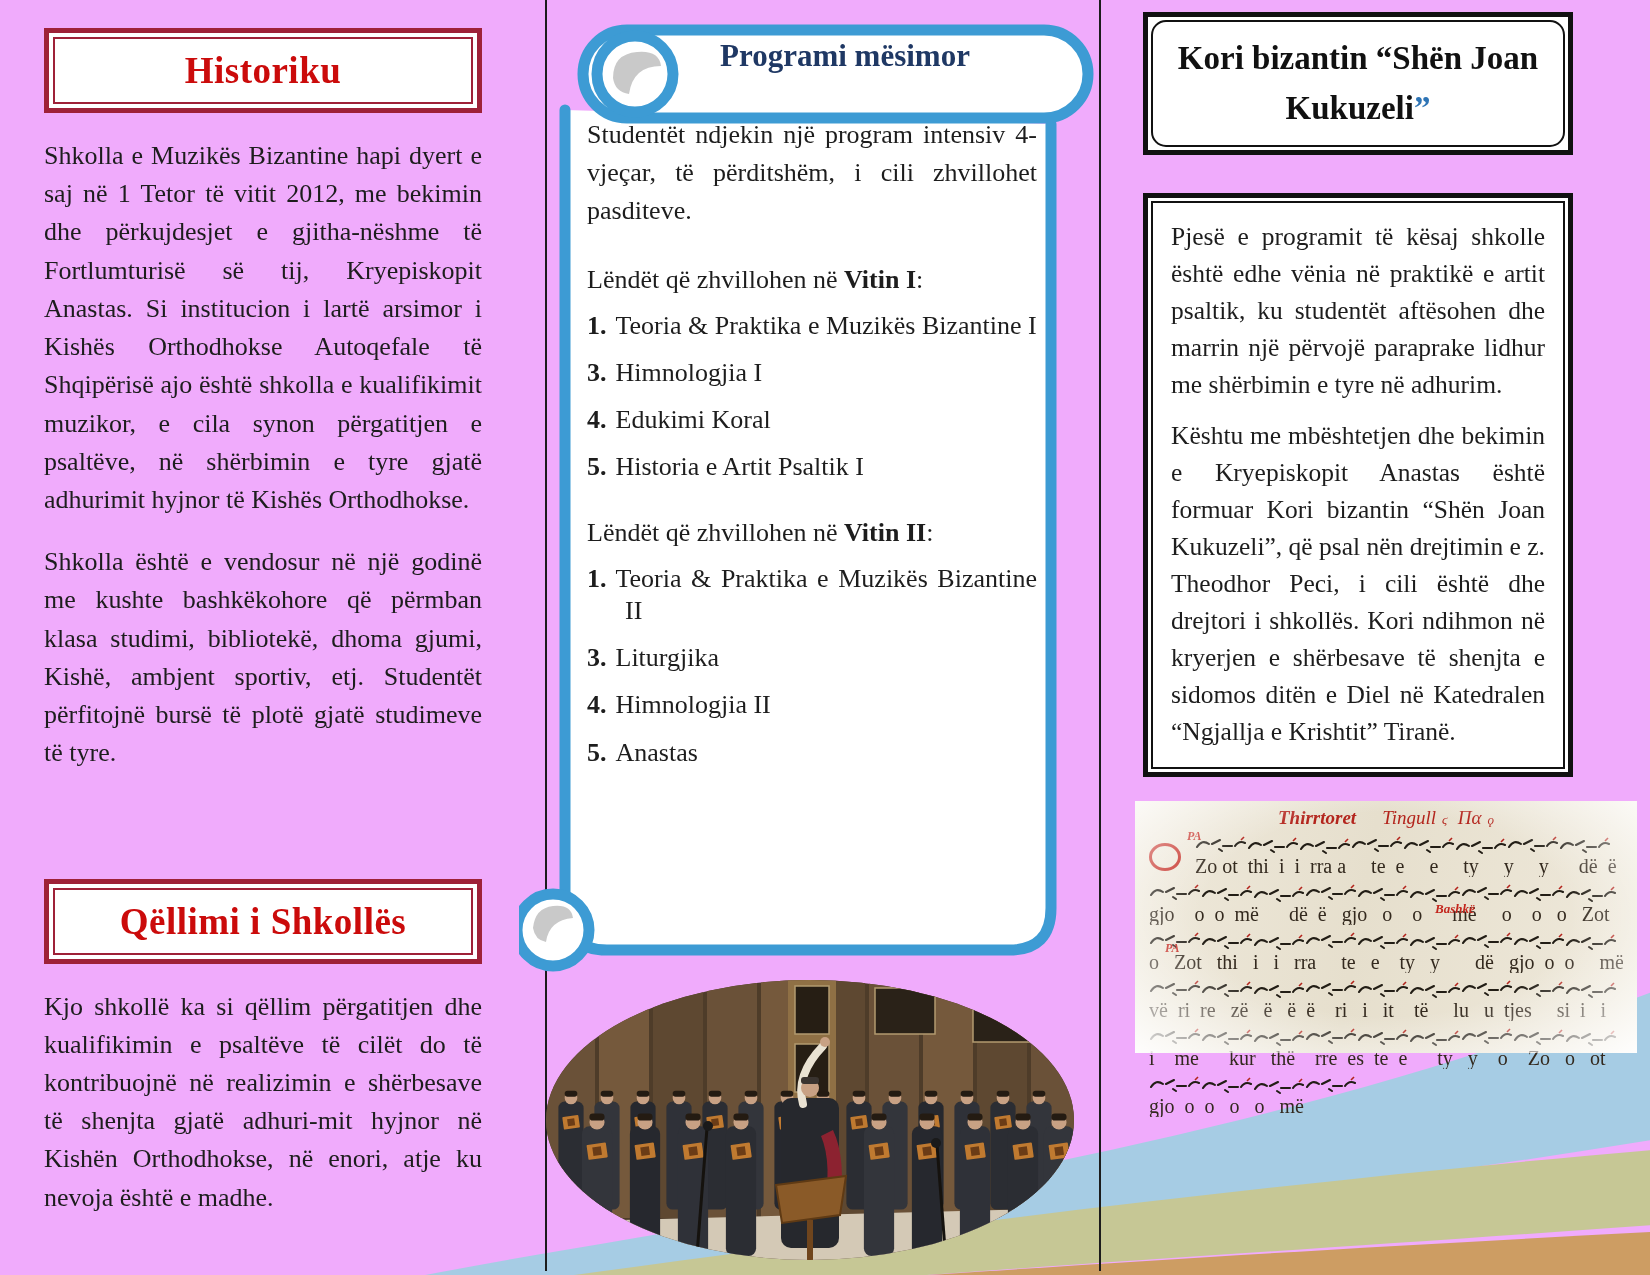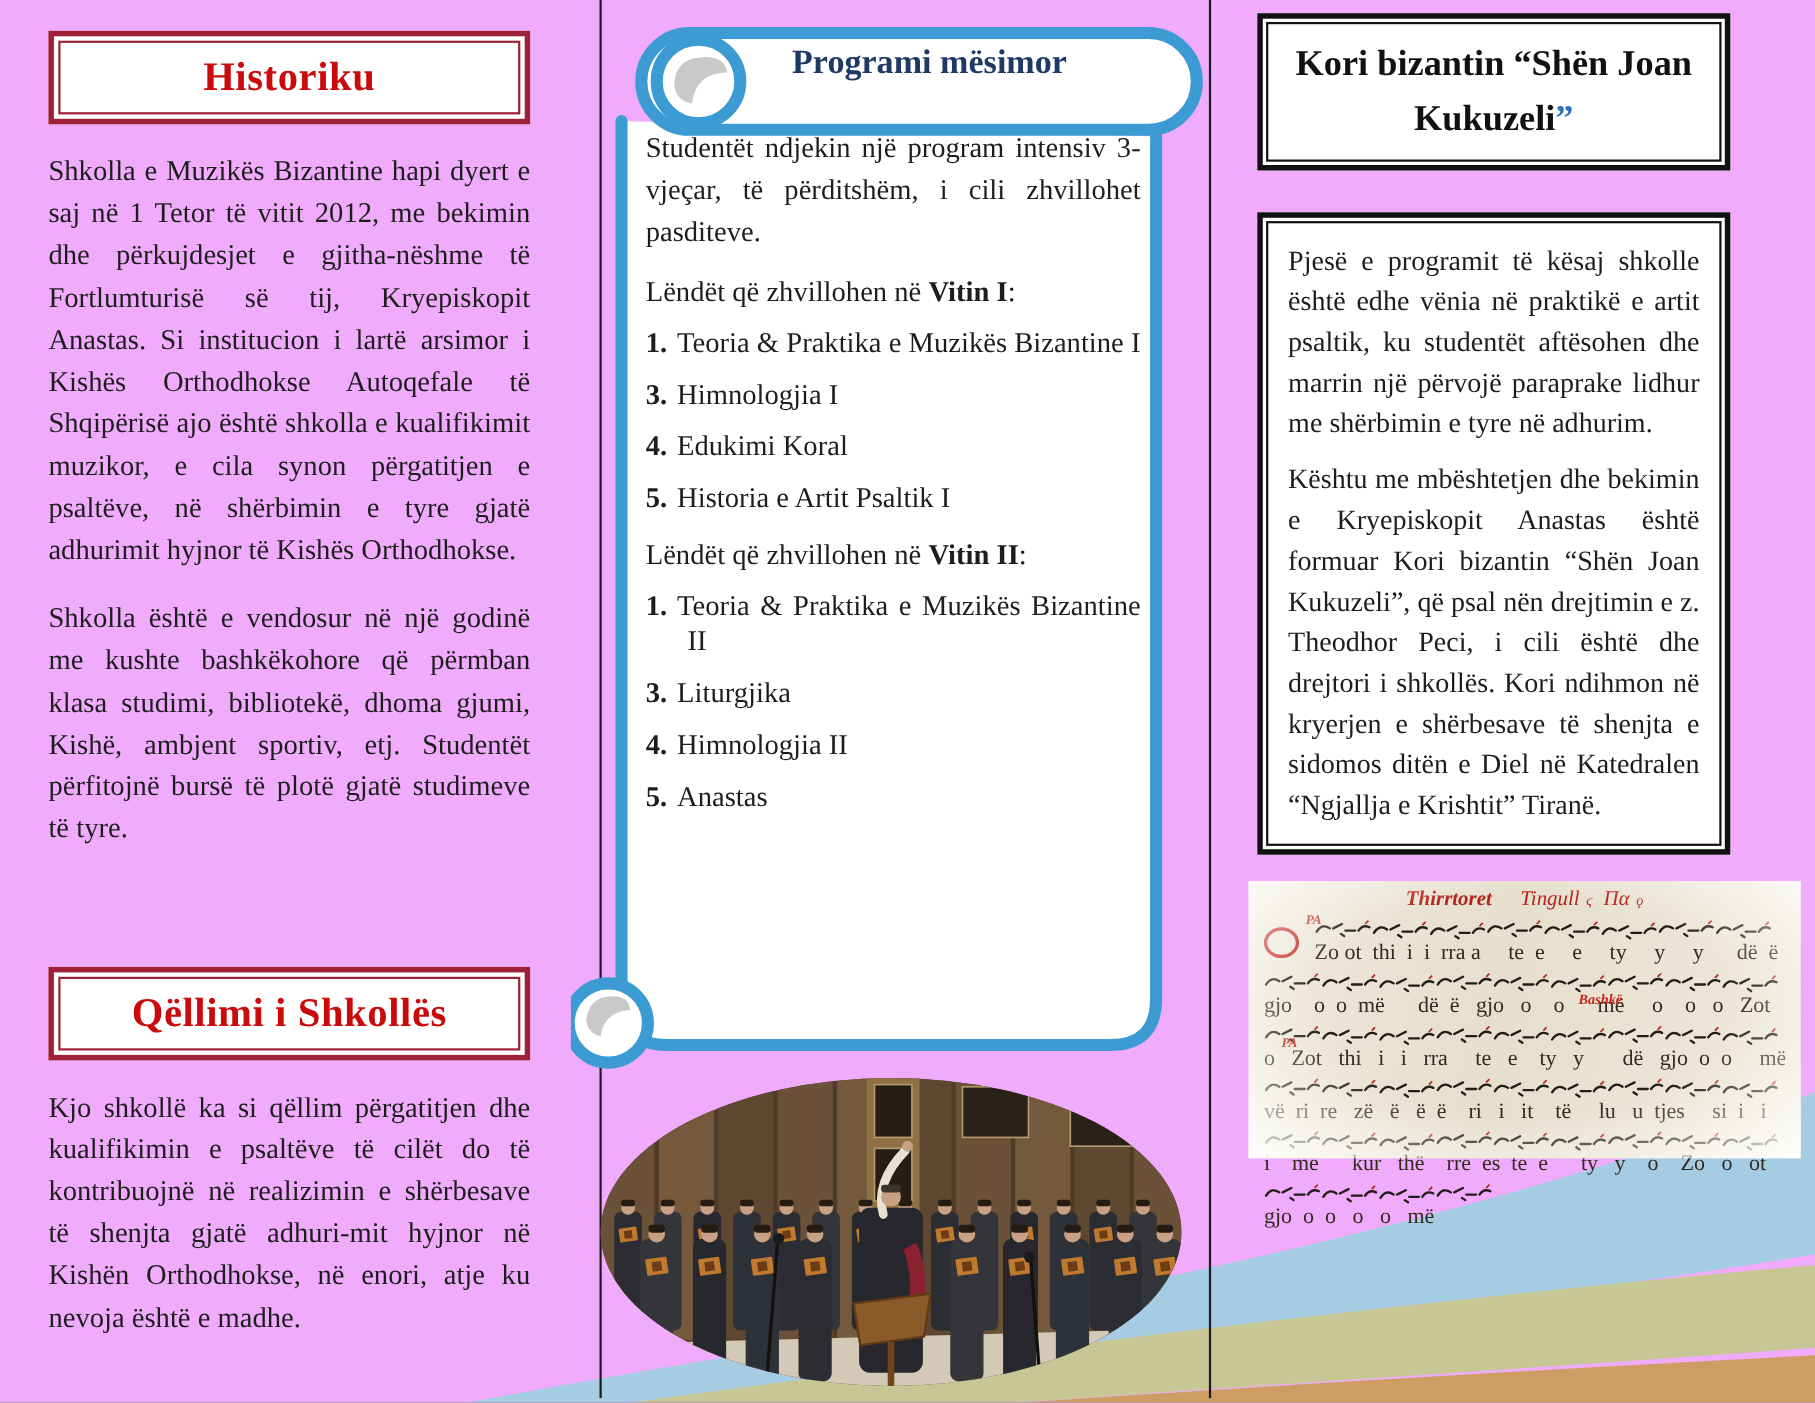--- a/index.html
+++ b/index.html
@@ -16,31 +16,31 @@
   .maroon-inner{border:2px solid #9e2138;padding:10px 6px;text-align:center;}
   .red-title{margin:0;color:#cb0b0b;font-size:37px;font-weight:bold;letter-spacing:.5px;}
   .body-text{font-size:26px;line-height:1.47;text-align:justify;margin:24px 0 0;}
   .gap-big{margin-top:106px;}
   
   .col-mid{left:545px;top:0;width:447px;height:1275px;border-radius:18px;}
   .scroll-svg{position:absolute;left:-26px;top:14px;}
   .banner-title{position:absolute;left:90px;top:38px;width:420px;text-align:center;
     font-size:31px;font-weight:bold;color:#1f3864;margin:0;}
   .scroll-content{position:absolute;left:42px;top:116px;width:450px;}
-  .lendet{margin:20px 0 0;font-size:26px;}
+  .lendet{margin:34px 0 0;font-size:26px;}
   .courses{list-style:none;margin:6px 0 0;padding:0;}
   .courses li{font-size:26px;line-height:1.24;margin:15px 0;}
   .courses .num{font-weight:bold;margin-right:9px;}
   .courses.y2 li{padding-left:38px;text-indent:-38px;text-align:justify;}
   .photo-svg{position:absolute;left:0;top:980px;z-index:5;}
   
   .col-right{left:1143px;top:12px;width:430px;}
   .black-box{border:5px solid #111;padding:3px;background:#fff;}
   .bb-inner{border:2px solid #111;}
-  .title-inner{padding:12px 8px;text-align:center;}
+  .title-inner{padding:12px 8px;text-align:center;border-radius:15px;}
   .kori-title{margin:0;font-size:33px;line-height:1.5;font-weight:bold;color:#111;}
   .quote-blue{color:#2e74b5;}
   .body-box{margin-top:38px;}
   .body-inner{padding:16px 18px;}
   .body-inner .body-text{font-size:25.5px;line-height:1.45;margin:0 0 14px;}
   .body-inner .body-text:last-child{margin-bottom:0;}
   
   .notation{position:relative;margin:24px 0 0 -8px;width:502px;height:252px;
     padding:6px 14px;box-sizing:border-box;
     background:linear-gradient(100deg,#efe9db 0%,#e6dfcd 45%,#efe9db 100%);}
@@ -100,21 +100,21 @@
         <circle cx="116" cy="60" r="38"></circle>
       </g>
       <path d="M94 64 q0 -24 24 -26 q22 -2 24 14 q-28 0 -32 28 q-14 -2 -16 -16 Z" fill="#c9c9c9"></path>
       <circle cx="34" cy="916" r="36" fill="#ffffff" stroke="#3d9bd4" stroke-width="11"></circle>
       <path d="M14 914 q2 -20 20 -22 q18 -2 20 12 q-24 2 -27 24 q-11 -2 -13 -14 Z" fill="#c9c9c9"></path>
     </svg>
 
     <h2 class="banner-title">Programi mësimor</h2>
 
     <div class="scroll-content">
-      <p class="body-text" style="margin-top:0">Studentët ndjekin një program intensiv 3-vjeçar, të përditshëm, i cili zhvillohet pasditeve.</p>
+      <p class="body-text" style="margin-top:0">Studentët ndjekin një program intensiv 4-vjeçar, të përditshëm, i cili zhvillohet pasditeve.</p>
 
       <p class="lendet"><span>Lëndët që zhvillohen në </span><b>Vitin I</b><span>:</span></p>
       <ol class="courses y1">
         <li><span class="num">1.</span><span>Teoria &amp; Praktika e Muzikës Bizantine I</span></li>
         <li><span class="num">3.</span><span>Himnologjia I</span></li>
         <li><span class="num">4.</span><span>Edukimi Koral</span></li>
         <li><span class="num">5.</span><span>Historia e Artit Psaltik I</span></li>
       </ol>
 
       <p class="lendet"><span>Lëndët që zhvillohen në </span><b>Vitin II</b><span>:</span></p>

